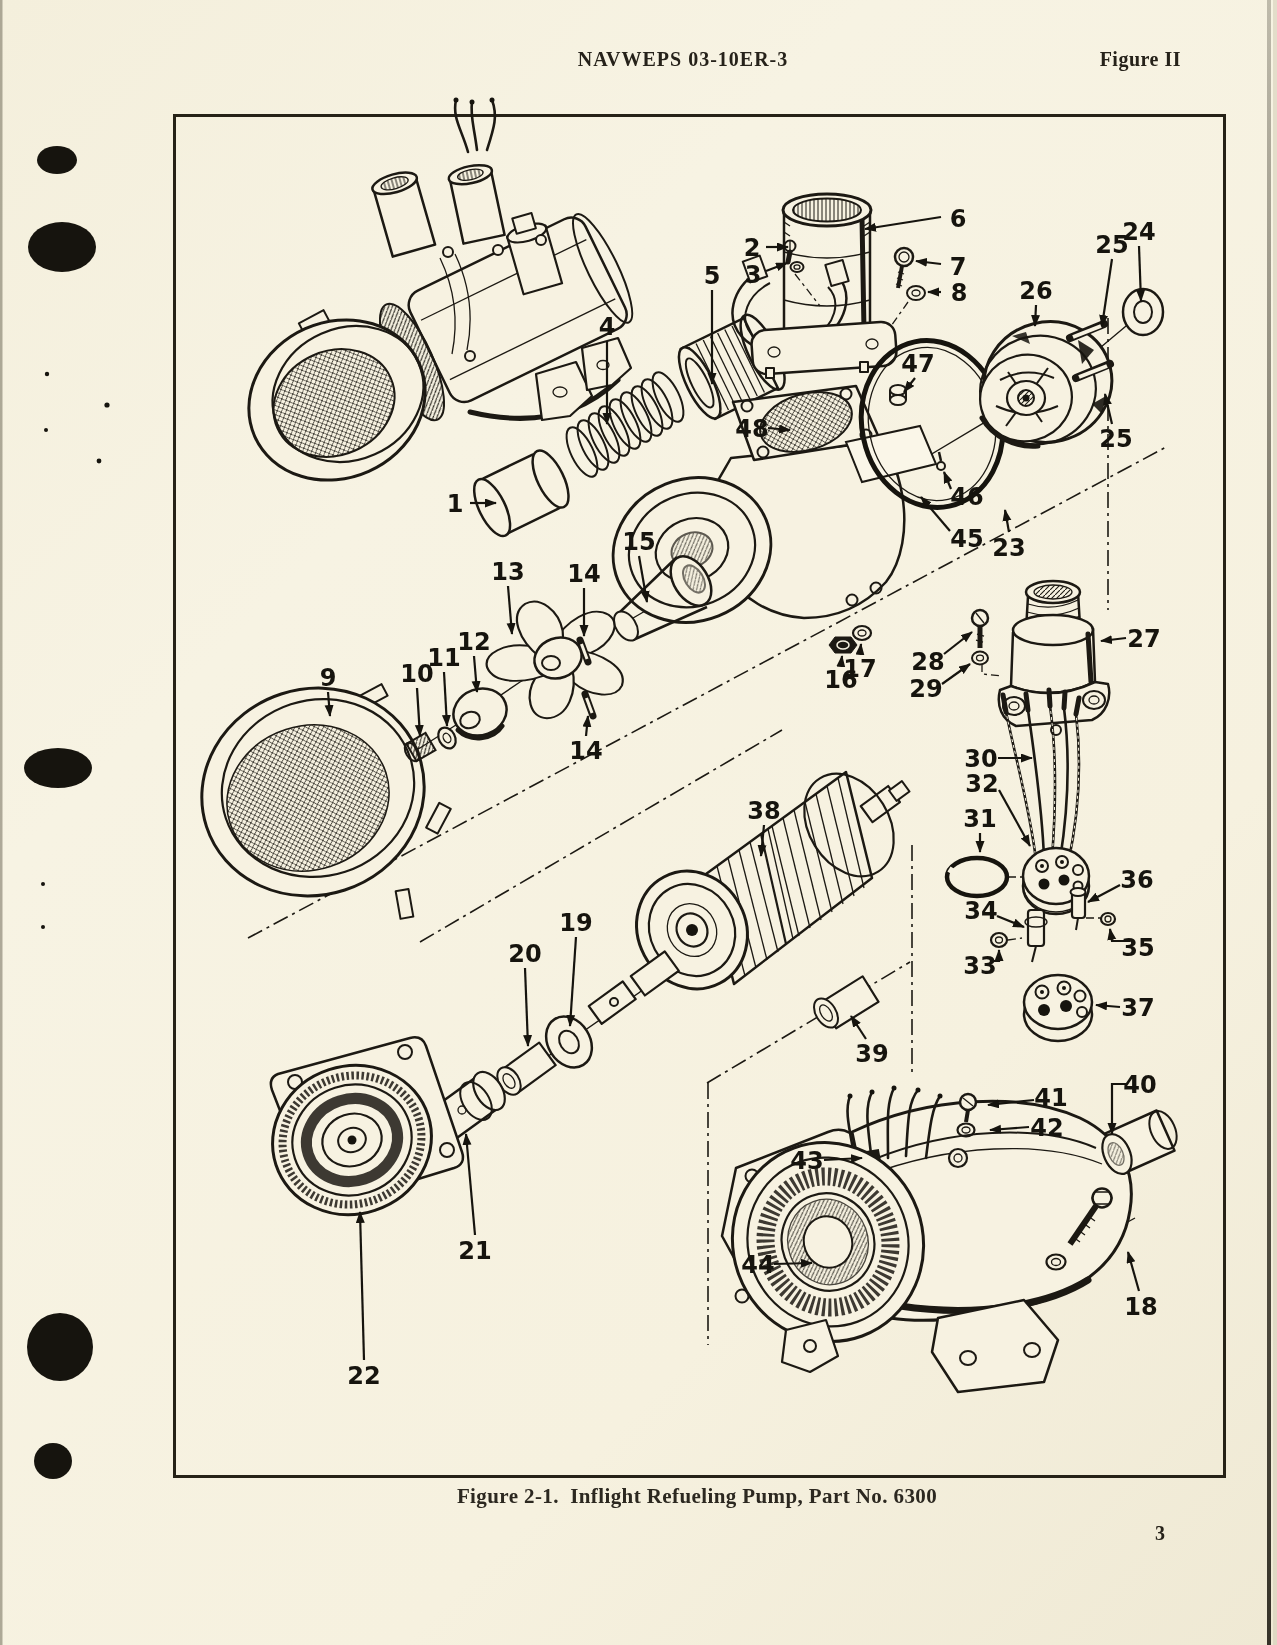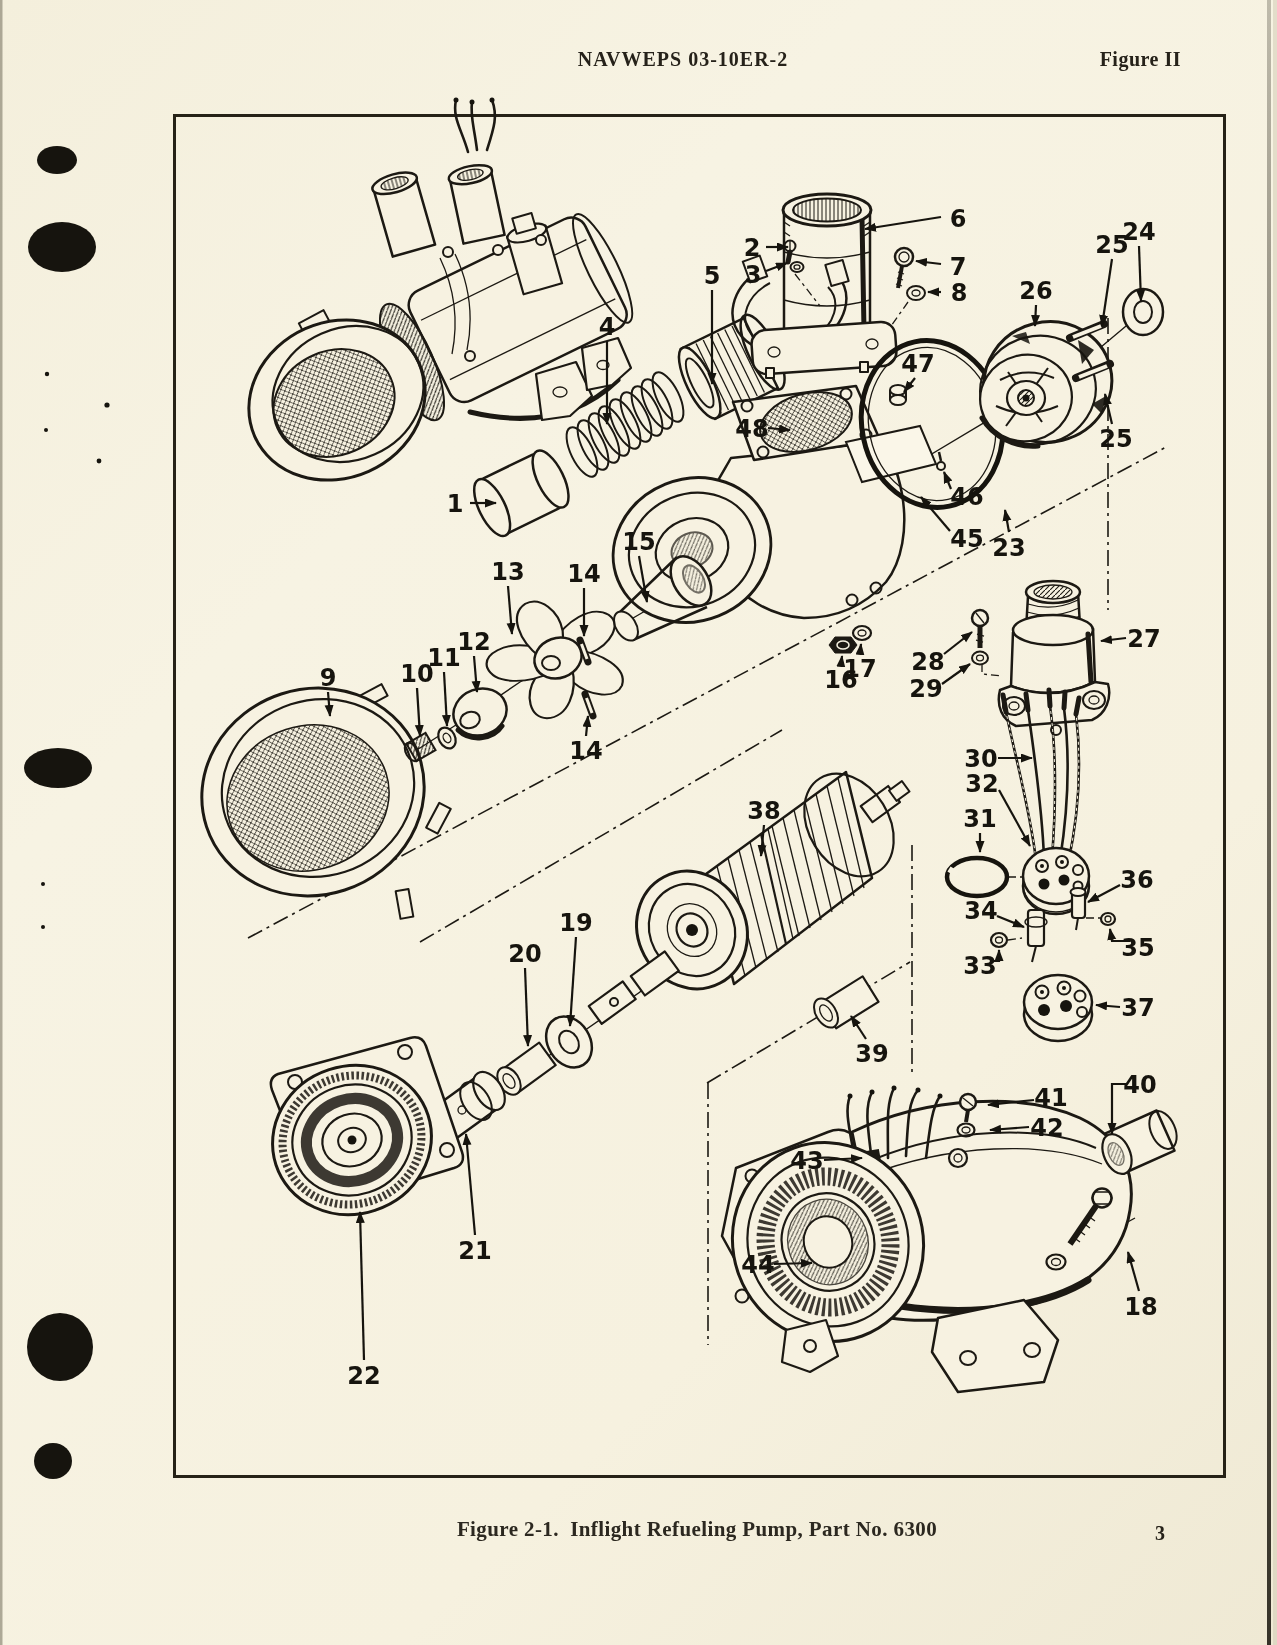--- a/index.html
+++ b/index.html
@@ -13,21 +13,21 @@
   .hdr-doc{
     position:absolute;left:683px;top:48px;transform:translateX(-50%);
     font:700 20px "Liberation Serif", serif;color:#26221a;letter-spacing:1px;white-space:pre;
   }
   .hdr-sec{
     position:absolute;right:96px;top:48px;
     font:700 20px "Liberation Serif", serif;color:#26221a;letter-spacing:.5px;
   }
   .caption{
     position:absolute;left:697px;top:1484px;transform:translateX(-50%);
-    font:700 21px "Liberation Serif", serif;color:#2c2820;letter-spacing:.4px;white-space:pre;margin-top:33px;
+    font:700 21px "Liberation Serif", serif;color:#2c2820;letter-spacing:.4px;white-space:pre;
   }
   .pagenum{
     position:absolute;left:1155px;top:1522px;
     font:700 20px "Liberation Serif", serif;color:#26221a;
   }
   svg{position:absolute;left:0;top:0;}
   .p2{fill:#f7f2e1;stroke:#1c1913;stroke-width:2;stroke-linejoin:round;}
   .p22{fill:#f7f2e1;stroke:#1c1913;stroke-width:2.2;stroke-linejoin:round;}
   .p25{fill:#f7f2e1;stroke:#1c1913;stroke-width:2.5;stroke-linejoin:round;}
   .p3{fill:#f7f2e1;stroke:#1c1913;stroke-width:3;stroke-linejoin:round;}
@@ -45,21 +45,21 @@
   .leader{fill:none;stroke:#16140e;stroke-width:2.2;}
   .callout{font:700 24px "DejaVu Sans", sans-serif;fill:#16140e;text-anchor:middle;}
   .knur{fill:none;stroke:#1c1913;stroke-width:8;stroke-dasharray:2.5 2.5;opacity:.85;}
   .lamr{fill:none;stroke:#1c1913;stroke-width:18;stroke-dasharray:3 3;opacity:.85;}
 </style>
 </head>
 <body>
 
 <div class="page">
 
-  <span class="hdr-doc">NAVWEPS 03-10ER-2</span>
+  <span class="hdr-doc">NAVWEPS 03-10ER-3</span>
   <span class="hdr-sec">Figure II</span>
 
   <svg width="1277" height="1645" viewBox="0 0 1277 1645">
     <defs>
       <marker id="arrow" markerUnits="userSpaceOnUse" markerWidth="13" markerHeight="10" refX="11" refY="4.5" orient="auto">
         <path d="M0,0 L12,4.5 L0,9 Z" fill="#16140e"></path>
       </marker>
       <pattern id="mesh" width="6" height="6" patternUnits="userSpaceOnUse">
         <path d="M0,0 L6,6 M6,0 L0,6" stroke="#1c1913" stroke-width="0.8" fill="none"></path>
       </pattern>

